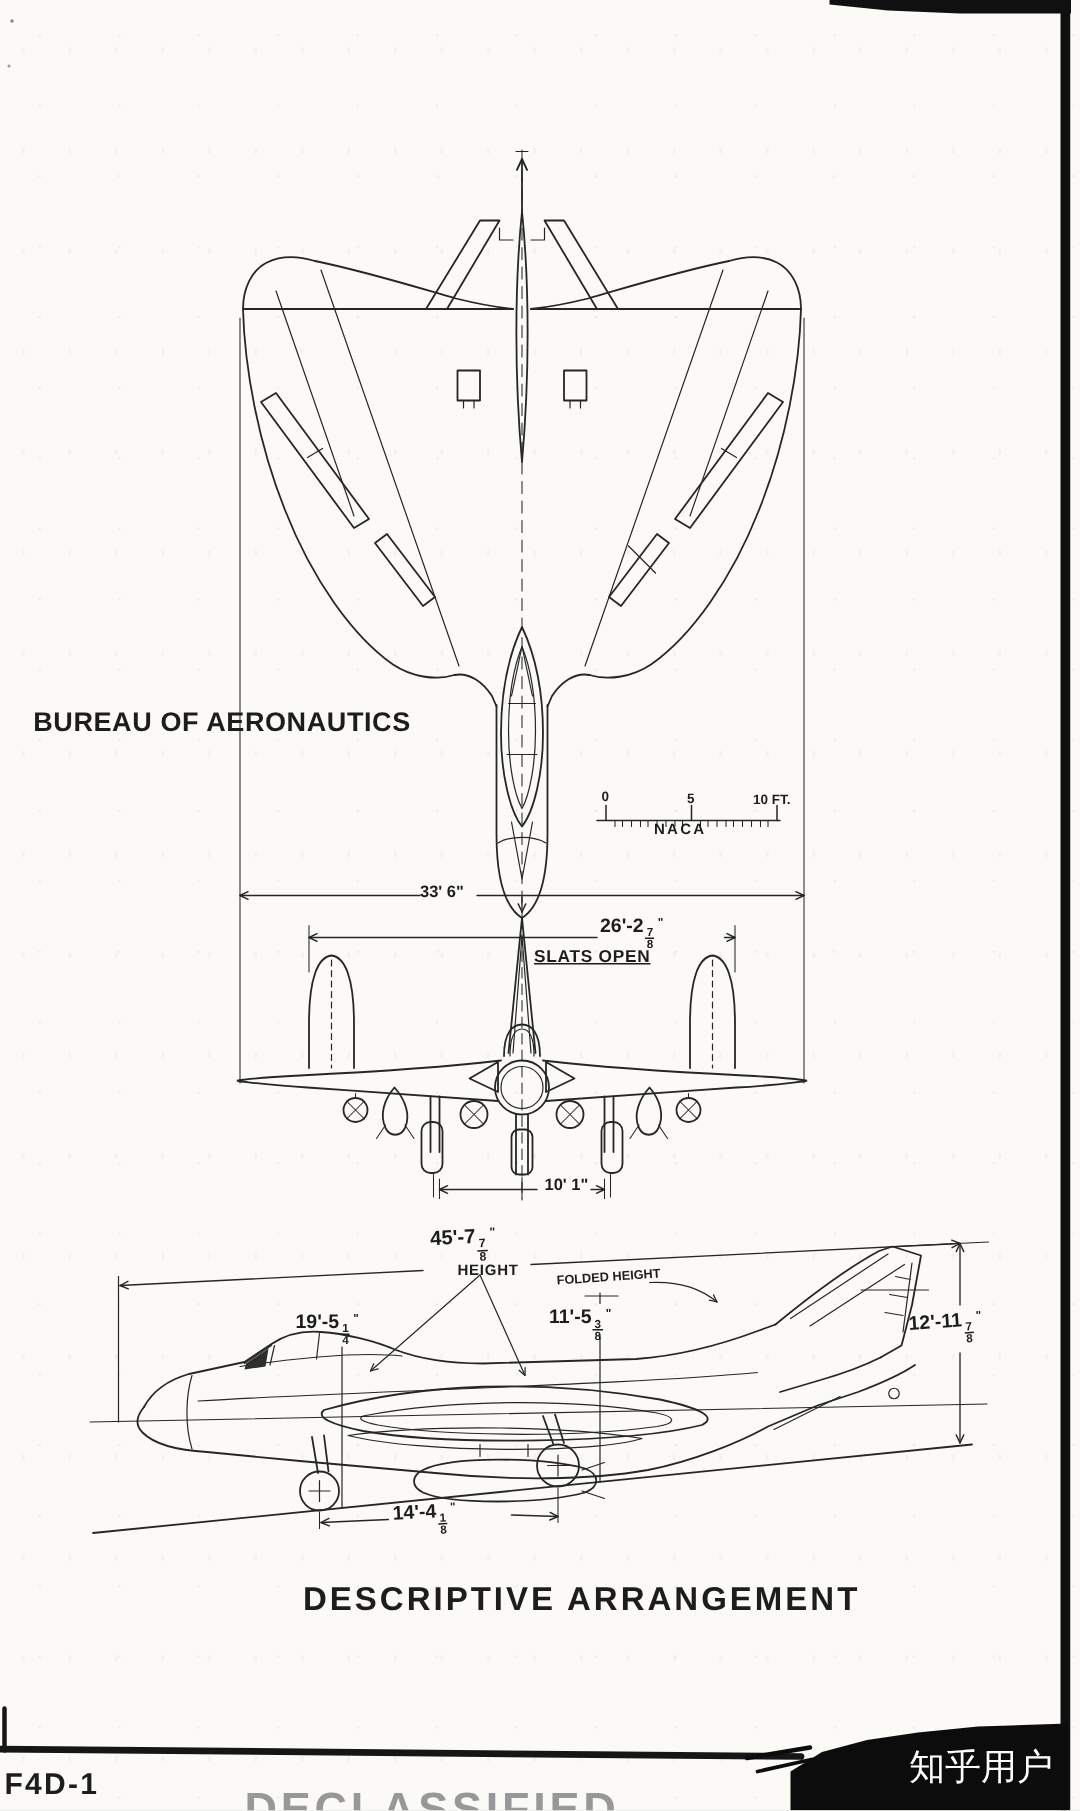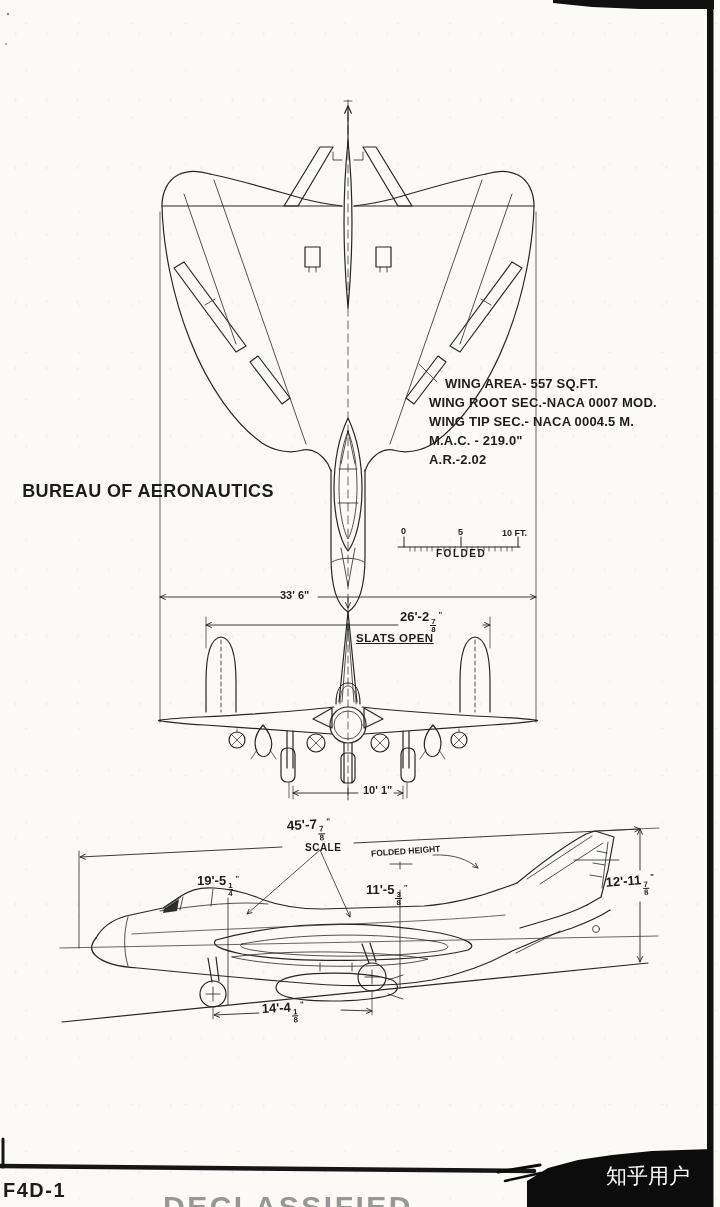--- a/index.html
+++ b/index.html
@@ -11,38 +11,38 @@
         font-family:"Liberation Sans", sans-serif;}
   svg{position:absolute;left:0;top:0;z-index:1;}
   .lbl{position:absolute;z-index:2;font-weight:bold;color:#1d1d1b;white-space:nowrap;
        font-family:"Liberation Sans", sans-serif;}
   .frac{display:inline-flex;flex-direction:column;align-items:center;vertical-align:-3px;
         line-height:0.95;font-size:0.6em;margin:0 1px;}
   .frac .num{border-bottom:1.2px solid currentColor;padding:0 1px;}
   .unit{font-size:0.6em;vertical-align:0.5em;margin-left:1px;}
   #specs{left:429px;top:374px;font-size:13px;line-height:19px;letter-spacing:0.2px;}
   #specs .indent{padding-left:16px;}
-  #bureau{left:20px;top:480px;width:256px;text-align:center;font-size:18px;line-height:23px;letter-spacing:0.4px;}
+  #bureau{left:20px;top:470px;width:256px;text-align:center;font-size:18px;line-height:23px;letter-spacing:0.4px;}
   .scale-num{font-size:9px;}
   #scale-label{left:436px;top:548px;font-size:10px;letter-spacing:1.5px;}
   #dim-span{left:280px;top:589px;font-size:11px;}
   #dim-slats{left:400px;top:609px;font-size:13px;}
   #dim-slats-note{left:356px;top:632px;font-size:11.5px;letter-spacing:0.5px;text-decoration:underline;}
   #dim-track{left:363px;top:784px;font-size:11px;}
   #dim-length{left:287px;top:817px;font-size:13.5px;transform:rotate(-3deg);}
   #dim-length-note{left:305px;top:842px;font-size:10px;letter-spacing:0.5px;}
   #dim-hoist-h{left:197px;top:873px;font-size:13px;}
   #dim-folded-note{left:371px;top:846px;font-size:8.5px;transform:rotate(-4deg);}
-  #dim-folded{left:366px;top:870px;font-size:13px;margin-top:12px;}
+  #dim-folded{left:366px;top:870px;font-size:13px;}
   #dim-height{left:606px;top:873px;font-size:13px;transform:rotate(-4deg);}
   #dim-wheelbase{left:262px;top:1000px;font-size:13px;transform:rotate(-3deg);}
   #title{left:202px;top:1053px;font-size:22px;letter-spacing:2px;}
   #model{left:3px;top:1179px;font-size:20px;letter-spacing:1.5px;}
   #stamp{left:163px;top:1190px;font-size:30px;letter-spacing:2.5px;color:#8d8d8d;opacity:.9;}
-  #watermark{left:606px;top:1162px;font-size:21px;font-weight:normal;color:#ffffff;z-index:3;}
+  #watermark{left:606px;top:1162px;font-size:24px;font-weight:normal;color:#ffffff;z-index:3;}
 </style>
 </head>
 <body>
 
 <div id="page">
 
 <svg width="720" height="1207" viewBox="0 0 720 1207" xmlns="http://www.w3.org/2000/svg" fill="none" stroke="#262624" stroke-width="1.2" stroke-linecap="round" stroke-linejoin="round">
   <defs>
     <marker id="ah" viewBox="0 0 10 10" refX="8.5" refY="5" markerWidth="8" markerHeight="8" orient="auto-start-reverse">
       <path d="M1,1.5 L8.5,5 L1,8.5" fill="none" stroke="#262624" stroke-width="1.3"></path>
@@ -186,52 +186,45 @@
     <polygon points="527,1181 548,1168 578,1160 612,1155 652,1151 712,1149 712,1207 527,1207" fill="#0c0c0c"></polygon>
     <circle cx="8" cy="14" r="1.2" fill="#8a8a84"></circle>
     <circle cx="6" cy="44" r="1" fill="#9a9a94"></circle>
   </g>
   <path d="M0,1166 L534,1171" stroke="#161616" stroke-width="4.5"></path>
   <path d="M3,1139 V1167" stroke="#161616" stroke-width="3"></path>
   <path d="M498,1172 L540,1165" stroke="#0c0c0c" stroke-width="3"></path>
   <path d="M505,1181 L541,1173" stroke="#0c0c0c" stroke-width="2.5"></path>
 </svg>
 
-<div id="specs" class="lbl">
-  <div class="indent">WING AREA- 557 SQ.FT.</div>
-  <div>WING ROOT SEC.-NACA 0007 MOD.</div>
-  <div>WING TIP SEC.- NACA 0004.5 M.</div>
-  <div>M.A.C. - 219.0"</div>
-  <div>A.R.-2.02</div>
-</div>
 
 <div id="bureau" class="lbl">
   <div>BUREAU OF AERONAUTICS</div>
 </div>
 
 <div class="lbl scale-num" style="left:401px;top:526px;">0</div>
 <div class="lbl scale-num" style="left:458px;top:527px;">5</div>
 <div class="lbl scale-num" style="left:502px;top:528px;">10 FT.</div>
-<div id="scale-label" class="lbl">FOLDED</div>
+<div id="scale-label" class="lbl">NACA</div>
 
 <div id="dim-span" class="lbl">33' 6"</div>
 
 <div id="dim-slats" class="lbl"><span>26'-2</span><span class="frac">
         <span class="num">7</span>
         <span>8</span>
       </span><span class="unit">"</span></div>
 <div id="dim-slats-note" class="lbl">SLATS OPEN</div>
 
 <div id="dim-track" class="lbl">10' 1"</div>
 
 <div id="dim-length" class="lbl"><span>45'-7</span><span class="frac">
         <span class="num">7</span>
         <span>8</span>
       </span><span class="unit">"</span></div>
-<div id="dim-length-note" class="lbl">SCALE</div>
+<div id="dim-length-note" class="lbl">HEIGHT</div>
 
 <div id="dim-hoist-h" class="lbl"><span>19'-5</span><span class="frac">
         <span class="num">1</span>
         <span>4</span>
       </span><span class="unit">"</span></div>
 
 <div id="dim-folded-note" class="lbl">FOLDED HEIGHT</div>
 <div id="dim-folded" class="lbl"><span>11'-5</span><span class="frac">
         <span class="num">3</span>
         <span>8</span>
@@ -240,17 +233,18 @@
 <div id="dim-height" class="lbl"><span>12'-11</span><span class="frac">
         <span class="num">7</span>
         <span>8</span>
       </span><span class="unit">"</span></div>
 
 <div id="dim-wheelbase" class="lbl"><span>14'-4</span><span class="frac">
         <span class="num">1</span>
         <span>8</span>
       </span><span class="unit">"</span></div>
 
+<div id="title" class="lbl">DESCRIPTIVE ARRANGEMENT</div>
 <div id="model" class="lbl">F4D-1</div>
 <div id="stamp" class="lbl">DECLASSIFIED</div>
 <div id="watermark" class="lbl">知乎用户</div>
 
 </div>
 
 </body></html>

